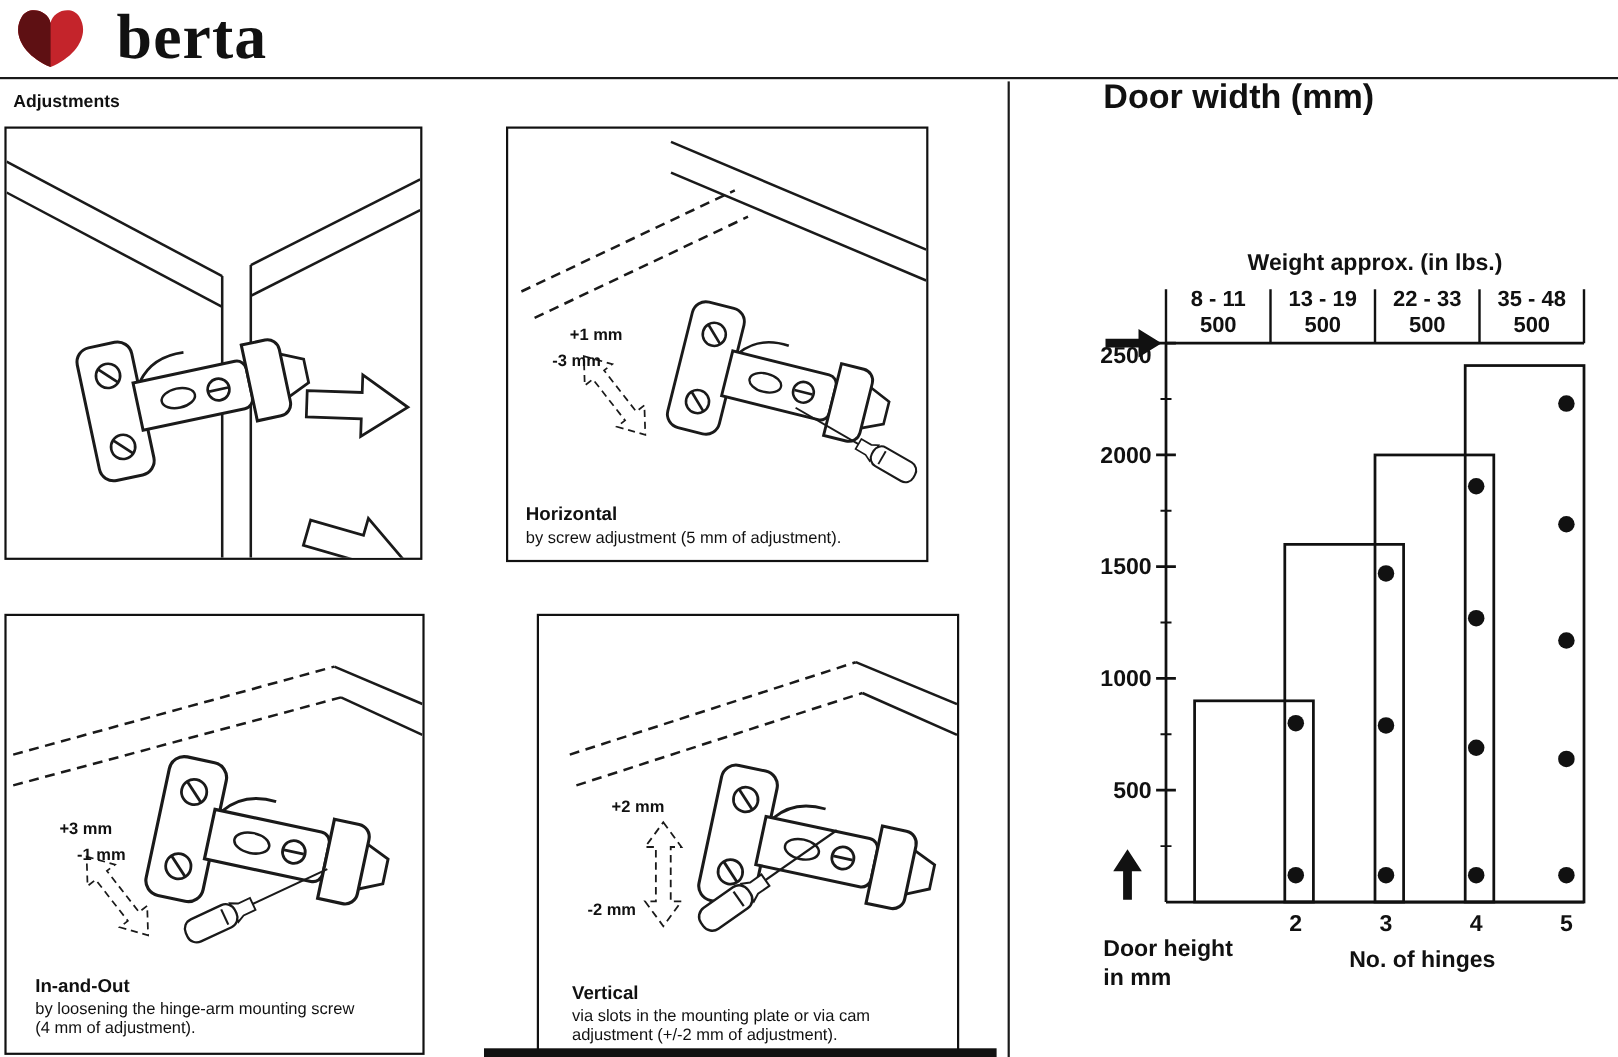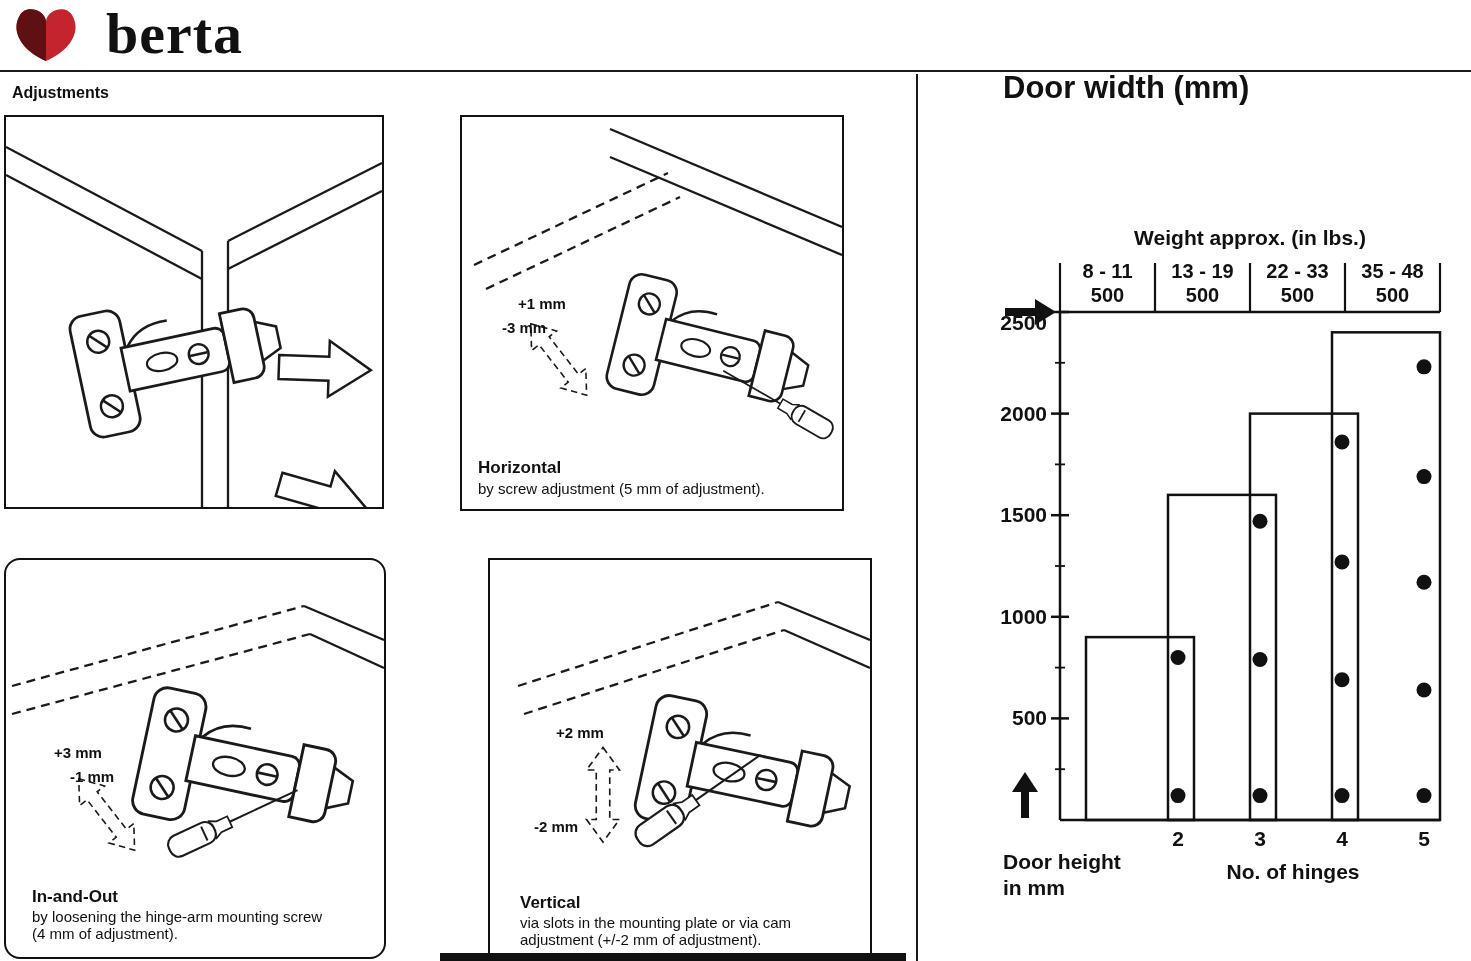--- a/index.html
+++ b/index.html
@@ -8,21 +8,21 @@
   
   #brand{position:absolute;left:14px;top:2px;display:flex;align-items:center;gap:28px;}
   #brand-name{font-family:"Liberation Serif",serif;font-weight:bold;font-size:58px;line-height:64px;color:#111;letter-spacing:1px;}
   #header-rule{position:absolute;left:0;top:70px;width:1471px;height:0;border-top:2px solid #1a1a1a;}
   #v-divider{position:absolute;left:916px;top:74px;width:2px;height:887px;background:#1a1a1a;}
   #adjustments-heading{position:absolute;left:12px;top:84px;font-size:16px;font-weight:bold;}
   
   .panel{position:absolute;border:2.5px solid #111;background:#fff;}
   #panel1{left:4px;top:115px;width:376px;height:390px;}
   #panel2{left:460px;top:115px;width:380px;height:392px;}
-  #panel3{left:4px;top:558px;width:378px;height:397px;border-radius:16px;}
+  #panel3{left:4px;top:558px;width:378px;height:397px;}
   #panel4{left:440px;top:558px;width:380px;height:397px;margin-left:48px;}
   .panel svg{position:absolute;left:0;top:0;width:100%;height:100%;}
   
   .ln{stroke:#1a1a1a;stroke-width:2.3px;fill:none;}
   .dash{stroke-dasharray:9 6;}
   .wfill{fill:#fff;stroke:#1a1a1a;}
   .lbl{font:bold 15px "Liberation Sans",sans-serif;fill:#111;}
   .cap-title{font:bold 17px "Liberation Sans",sans-serif;fill:#111;}
   .cap{font:15px "Liberation Sans",sans-serif;fill:#111;}
   

